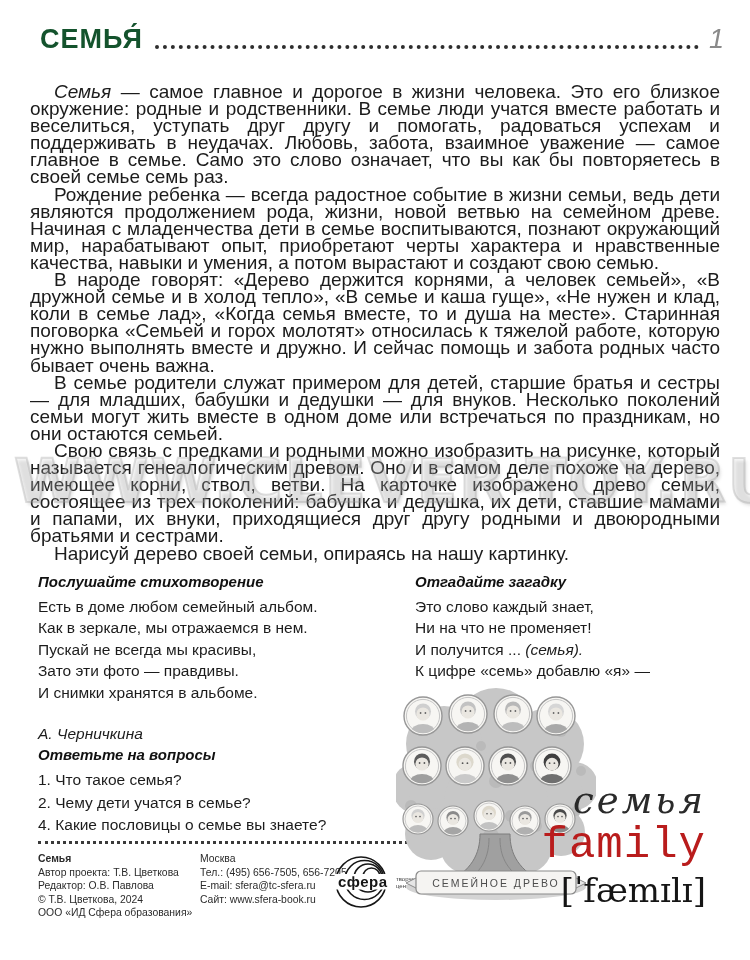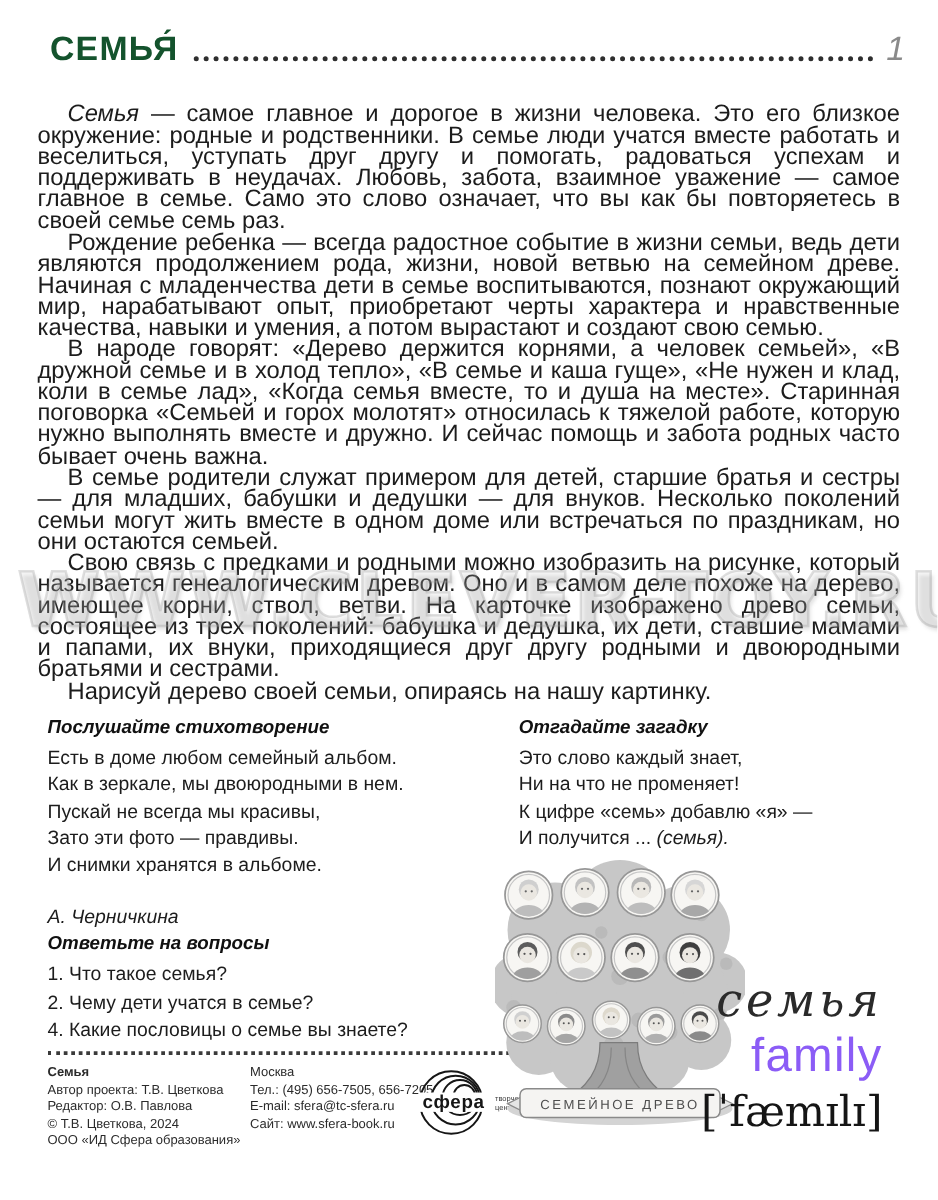--- a/index.html
+++ b/index.html
@@ -30,21 +30,21 @@
   .poem{position:absolute;left:38px;top:571px;width:352px;font-size:15.5px;line-height:21.6px;}
   .poem-author{font-style:italic;text-align:left;padding-right:30px;margin-top:19px;}
   .riddle{position:absolute;left:415px;top:571px;width:305px;font-size:15.5px;line-height:21.6px;}
   .answer-word{font-style:italic;}
   .questions{position:absolute;left:38px;top:744px;width:352px;font-size:15.5px;line-height:22.4px;}
   
   .tree-illustration{position:absolute;left:396px;top:686px;width:200px;height:222px;z-index:1;}
   
   .vocab{position:absolute;right:44px;top:780px;text-align:right;z-index:2;}
   .vocab-ru{font-family:"DejaVu Serif",serif;font-style:italic;font-size:37px;line-height:42px;letter-spacing:3px;color:#2a2a2a;}
-  .vocab-en{font-family:Liberation Sans, sans-serif;font-size:38px;line-height:46px;letter-spacing:1px;color:#8b5cf6;}
+  .vocab-en{font-family:Liberation Mono, monospace;font-size:44px;line-height:46px;letter-spacing:1px;color:#b91c1c;}
   .vocab-tr{font-family:"DejaVu Serif",serif;font-size:34px;line-height:44px;color:#151515;}
   
   .dotted-separator{position:absolute;left:38px;top:841px;width:377px;height:0;border-top:3px dotted #3a3a3a;}
   .footer{position:absolute;left:38px;top:852px;width:392px;display:flex;font-size:10.4px;line-height:13.6px;color:#2b2b2b;}
   .footer .f-line{white-space:nowrap;}
   .f-col-credits{width:162px;flex:0 0 auto;}
   .f-col-contacts{width:140px;flex:0 0 auto;}
   .f-title{font-weight:bold;}
   .f-logo{flex:0 0 auto;margin-left:-6px;margin-top:2px;}
 </style>
@@ -66,33 +66,33 @@
     <p>Рождение ребенка — всегда радостное событие в жизни семьи, ведь дети являются продолжением рода, жизни, новой ветвью на семейном древе. Начиная с младенчества дети в семье воспитываются, познают окружающий мир, нарабатывают опыт, приобретают черты характера и нравственные качества, навыки и умения, а потом вырастают и создают свою семью.</p>
     <p>В народе говорят: «Дерево держится корнями, а человек семьей», «В дружной семье и в холод тепло», «В семье и каша гуще», «Не нужен и клад, коли в семье лад», «Когда семья вместе, то и душа на месте». Старинная поговорка «Семьей и горох молотят» относилась к тяжелой работе, которую нужно выполнять вместе и дружно. И сейчас помощь и забота родных часто бывает очень важна.</p>
     <p>В семье родители служат примером для детей, старшие братья и сестры — для младших, бабушки и дедушки — для внуков. Несколько поколений семьи могут жить вместе в одном доме или встречаться по праздникам, но они остаются семьей.</p>
     <p>Свою связь с предками и родными можно изобразить на рисунке, который называется генеалогическим древом. Оно и в самом деле похоже на дерево, имеющее корни, ствол, ветви. На карточке изображено древо семьи, состоящее из трех поколений: бабушка и дедушка, их дети, ставшие мамами и папами, их внуки, приходящиеся друг другу родными и двоюродными братьями и сестрами.</p>
     <p>Нарисуй дерево своей семьи, опираясь на нашу картинку.</p>
   </div>
 
   <div class="poem">
     <div class="section-heading">Послушайте стихотворение</div>
     <div class="poem-line">Есть в доме любом семейный альбом.</div>
-    <div class="poem-line">Как в зеркале, мы двоюродными в нем.</div>
+    <div class="poem-line">Как в зеркале, мы отражаемся в нем.</div>
     <div class="poem-line">Пускай не всегда мы красивы,</div>
     <div class="poem-line">Зато эти фото — правдивы.</div>
     <div class="poem-line">И снимки хранятся в альбоме.</div>
     <div class="poem-author">А. Черничкина</div>
   </div>
 
   <div class="riddle">
     <div class="section-heading">Отгадайте загадку</div>
     <div class="riddle-line">Это слово каждый знает,</div>
     <div class="riddle-line">Ни на что не променяет!</div>
+    <div class="riddle-line"><span>И получится ... </span><span class="answer-word">(семья).</span></div>
     <div class="riddle-line">К цифре «семь» добавлю «я» —</div>
-    <div class="riddle-line"><span>И получится ... </span><span class="answer-word">(семья).</span></div>
   </div>
 
   <div class="questions">
     <div class="section-heading">Ответьте на вопросы</div>
     <div class="question-line">1. Что такое семья?</div>
     <div class="question-line">2. Чему дети учатся в семье?</div>
     <div class="question-line">4. Какие пословицы о семье вы знаете?</div>
   </div>
 
   <div class="tree-illustration">

